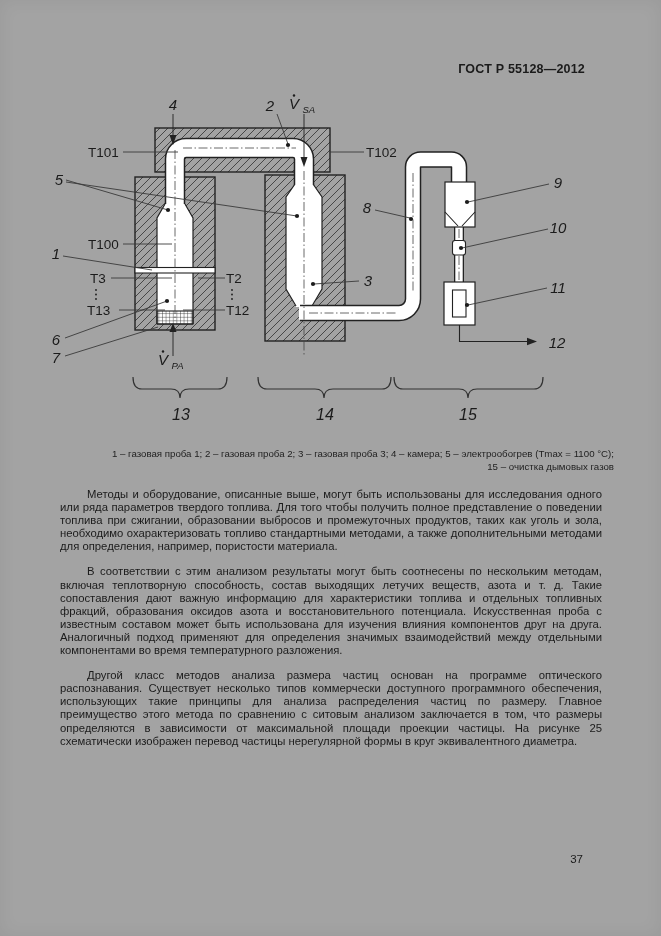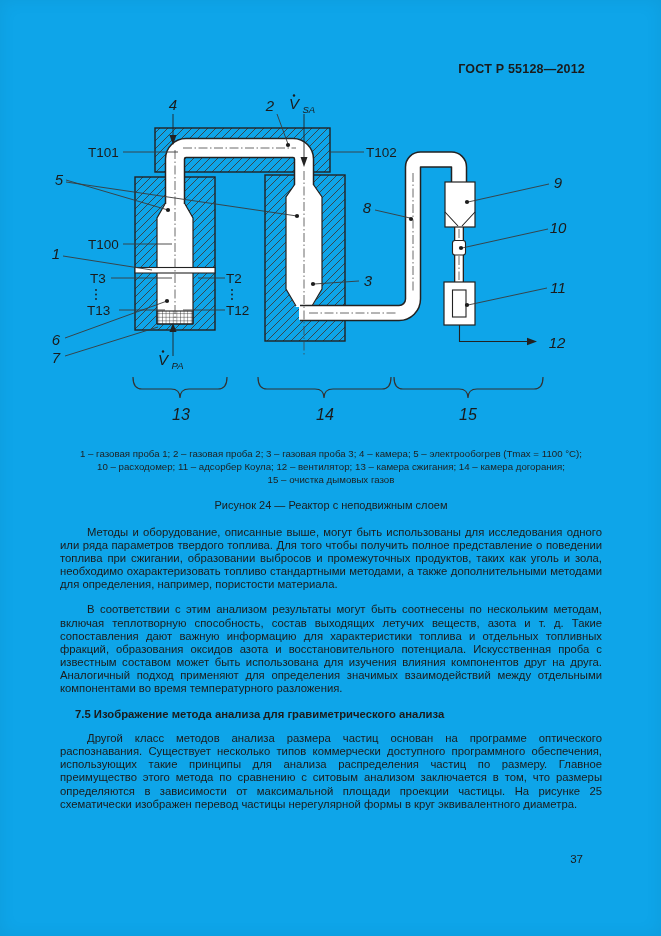--- a/index.html
+++ b/index.html
@@ -1,30 +1,30 @@
 <!DOCTYPE html>
 <html><head>
 <meta charset="utf-8">
 <style>
   html,body{margin:0;padding:0;}
   body{
     width:661px;height:936px;position:relative;background:#fdfdfd;
     font-family:"Liberation Sans",sans-serif;color:#1b1b1b;overflow:hidden;
   }
-  #page{position:absolute;inset:0;background:#0ea5e9;box-shadow:inset 0 0 18px rgba(0,0,0,.06);}
+  #page{position:absolute;inset:0;background:#a3a3a3;box-shadow:inset 0 0 18px rgba(0,0,0,.06);}
   #header{position:absolute;top:62px;right:76px;font-weight:bold;font-size:12.5px;letter-spacing:.2px;}
   #figure-svg{position:absolute;top:0;left:0;}
   svg text{font-family:"Liberation Sans",sans-serif;fill:#1b1b1b;}
   .tlbl{font-size:13.5px;}
   .num{font-size:15px;font-style:italic;}
   .numbig{font-size:16px;font-style:italic;}
   .sub{font-size:9.5px;font-style:italic;}
   .vlbl{font-size:15px;font-style:italic;}
   #content{position:absolute;top:447px;left:48px;width:566px;}
-  #caption{text-align:center;font-size:9.7px;line-height:13px;color:#1e1e1e;}
+  #caption{text-align:right;font-size:9.7px;line-height:13px;color:#1e1e1e;}
   #figure-title{text-align:center;font-size:11px;margin-top:13px;}
   .para{font-size:11.3px;line-height:13.1px;text-align:justify;text-indent:27px;margin:12px;}
   #paragraphs{margin-top:15px;}
   #section-heading{font-size:11.3px;font-weight:bold;text-indent:27px;margin:13px 0 12px 0;}
   #page-number{position:absolute;top:853px;right:78px;font-size:11.5px;}
 </style>
 </head>
 <body>
 
 <div id="page">
@@ -190,28 +190,25 @@
     <g>
       <text class="vlbl" x="158" y="365">V</text>
       <circle cx="163" cy="351.5" r="1.2" fill="#1b1b1b"></circle>
       <text class="sub" x="171.5" y="369">PA</text>
     </g>
   </svg>
 
   <div id="content">
     <div id="caption">
       <div>1 – газовая проба 1; 2 – газовая проба 2; 3 – газовая проба 3; 4 – камера; 5 – электрообогрев (Tmax = 1100 °C);</div>
-      <div>10 – расходомер; 11 – адсорбер Коула; 12 – вентилятор; 13 – камера сжигания; 14 – камера догорания;</div>
       <div>15 – очистка дымовых газов</div>
     </div>
 
-    <div id="figure-title">Рисунок 24 — Реактор с неподвижным слоем</div>
 
     <div id="paragraphs">
       <p class="para">Методы и оборудование, описанные выше, могут быть использованы для исследования одного или ряда параметров твердого топлива. Для того чтобы получить полное представление о поведении топлива при сжигании, образовании выбросов и промежуточных продуктов, таких как уголь и зола, необходимо охарактеризовать топливо стандартными методами, а также дополнительными методами для определения, например, пористости материала.</p>
       <p class="para">В соответствии с этим анализом результаты могут быть соотнесены по нескольким методам, включая теплотворную способность, состав выходящих летучих веществ, азота и т. д. Такие сопоставления дают важную информацию для характеристики топлива и отдельных топливных фракций, образования оксидов азота и восстановительного потенциала. Искусственная проба с известным составом может быть использована для изучения влияния компонентов друг на друга. Аналогичный подход применяют для определения значимых взаимодействий между отдельными компонентами во время температурного разложения.</p>
-      <div id="section-heading">7.5 Изображение метода анализа для гравиметрического анализа</div>
       <p class="para">Другой класс методов анализа размера частиц основан на программе оптического распознавания. Существует несколько типов коммерчески доступного программного обеспечения, использующих такие принципы для анализа распределения частиц по размеру. Главное преимущество этого метода по сравнению с ситовым анализом заключается в том, что размеры определяются в зависимости от максимальной площади проекции частицы. На рисунке 25 схематически изображен перевод частицы нерегулярной формы в круг эквивалентного диаметра.</p>
     </div>
   </div>
 
   <div id="page-number">37</div>
 </div>
 
 </body></html>

